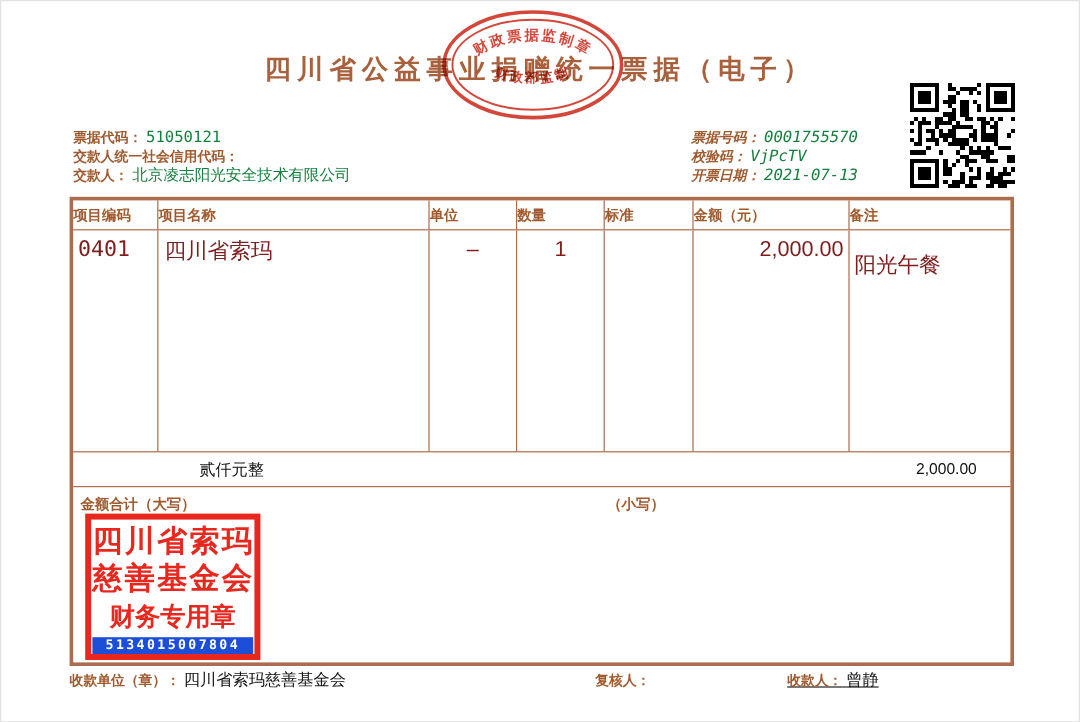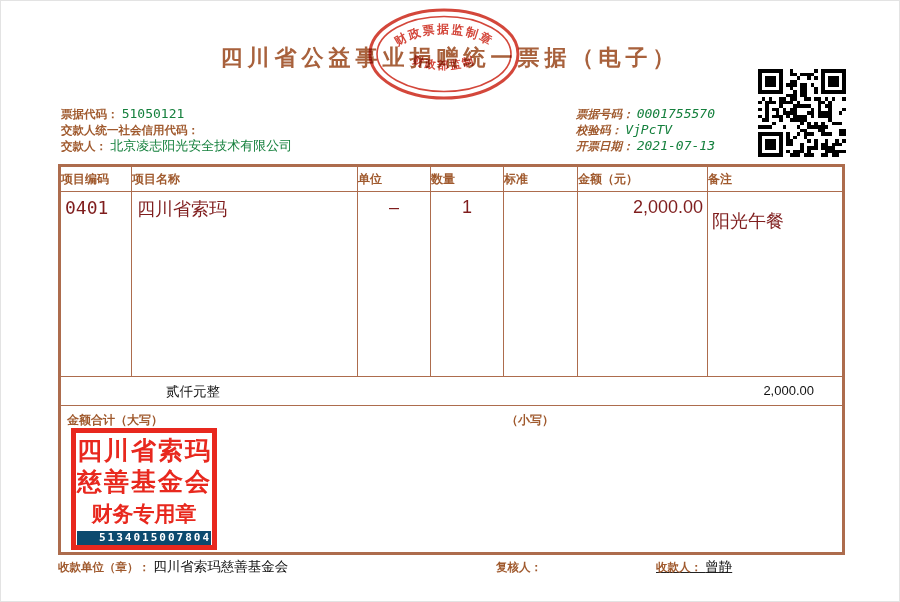--- a/index.html
+++ b/index.html
@@ -64,21 +64,21 @@
     border:5px solid #e8281e;padding:2px 1px 0;
     mix-blend-mode:multiply;z-index:3;
   }
   .s-line{
     font-family:"DejaVu Serif",serif;font-weight:bold;color:#e8281e;
     font-size:25px;line-height:31px;text-align:center;letter-spacing:2px;
     white-space:nowrap;
   }
   .s-bold{font-size:21px;line-height:33px;font-weight:900;letter-spacing:0;}
   .s-num{
-    margin:1px 0 0;background:#0c4a6e;color:#fff;text-align:right;
+    margin:1px 0 0;background:#1d4ed8;color:#fff;text-align:center;
     font-family:"DejaVu Sans Mono",monospace;font-size:11px;font-weight:bold;
     letter-spacing:2px;line-height:14px;
   }
   
   .footer{position:absolute;left:0;top:558px;width:100%;height:20px;}
   .f-item{position:absolute;white-space:nowrap;font-size:11.5px;line-height:16px;}
   .f1{left:57px;}.f2{left:495px;}.f3{left:655px;text-decoration:underline;}
   .f-val{color:#111;font-size:13.5px;}
 </style>
 </head>

